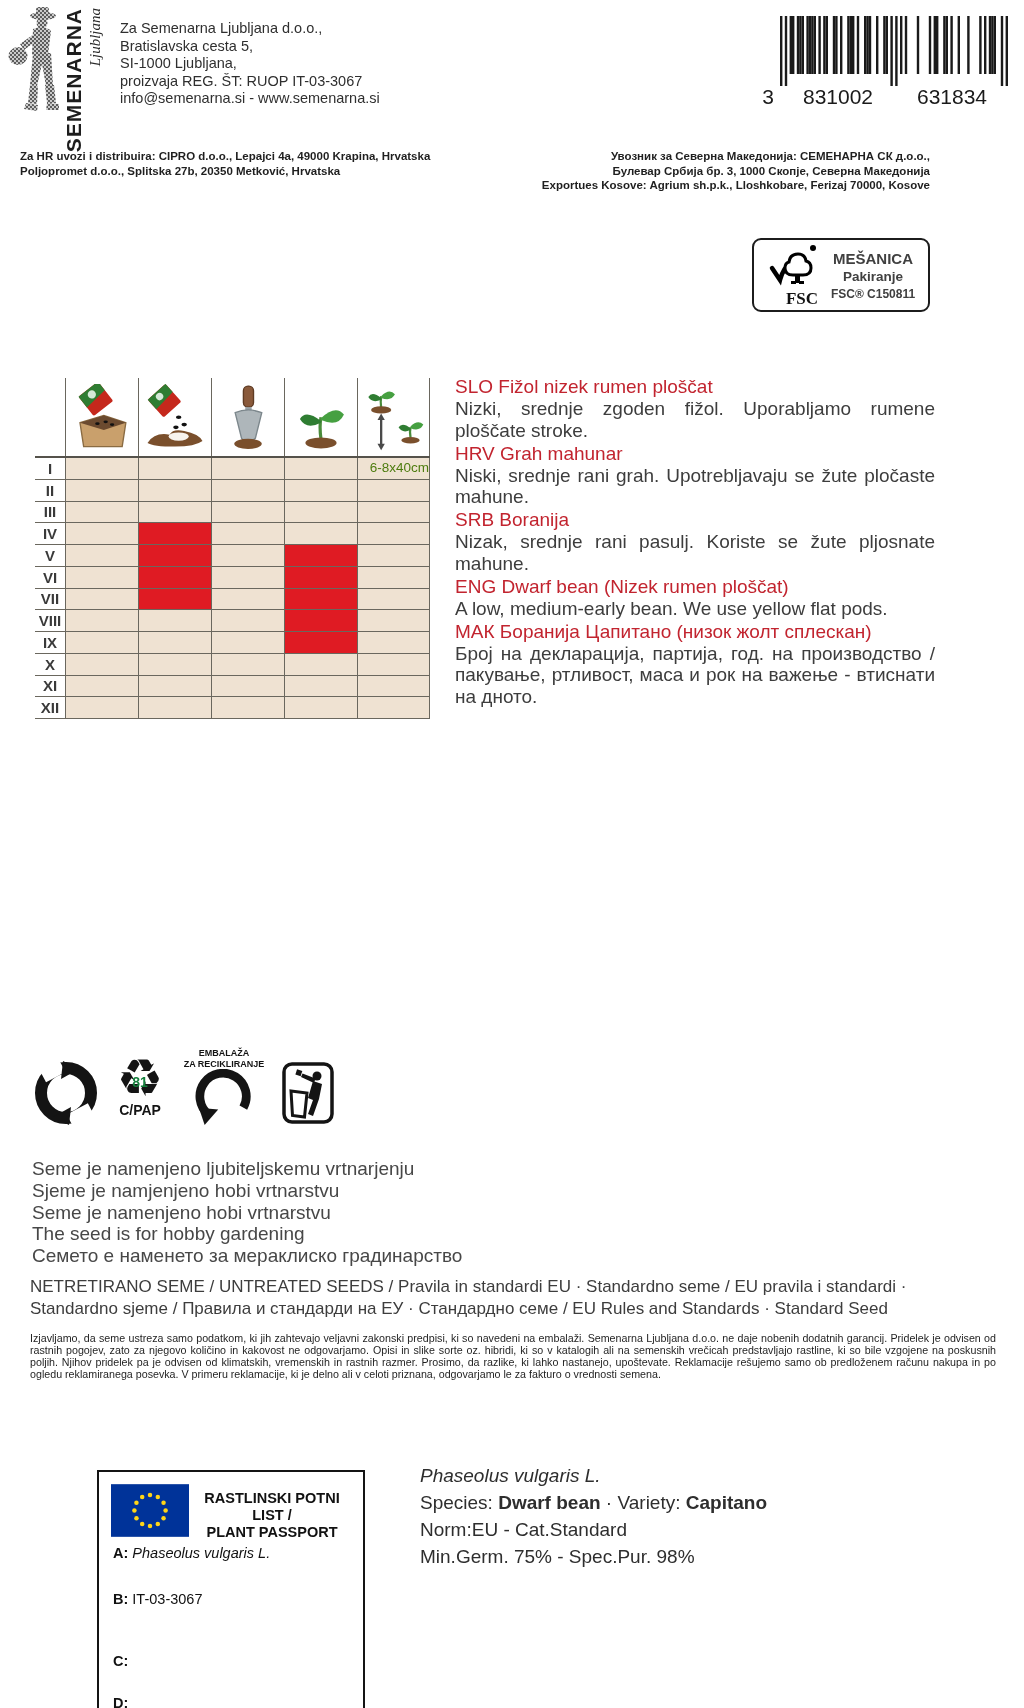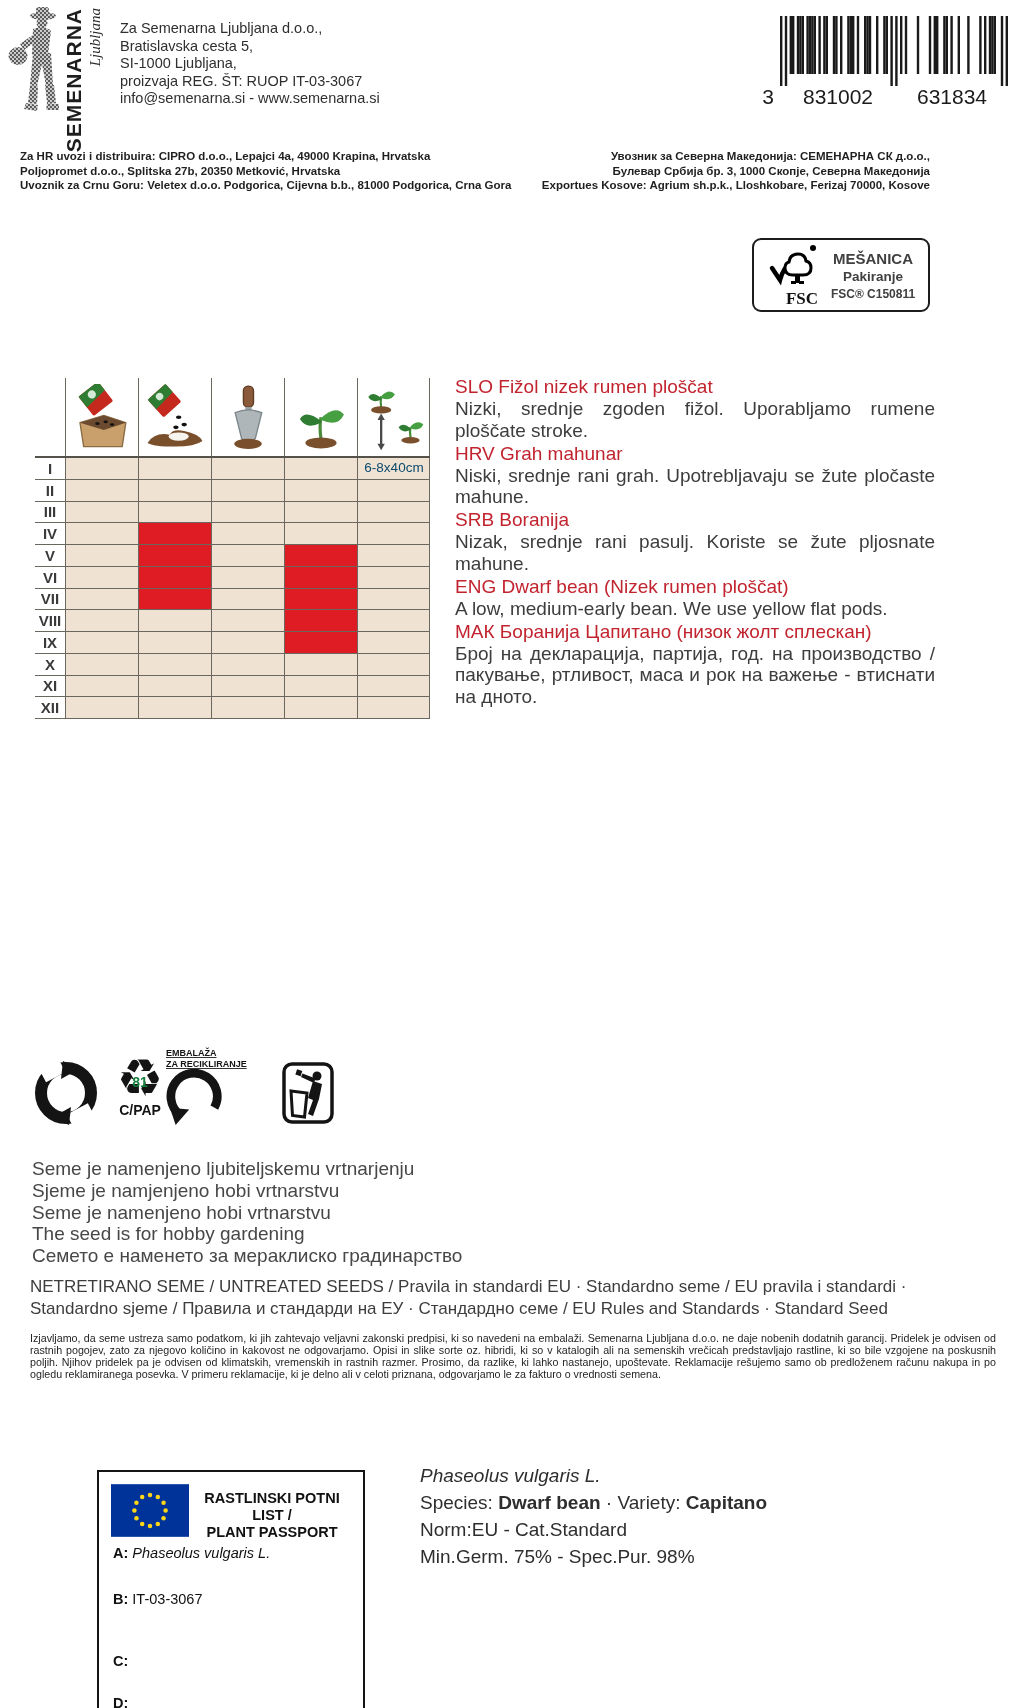--- a/index.html
+++ b/index.html
@@ -39,36 +39,36 @@
   .cal-icons .spacer{border:none;}
   .cal-body{position:relative;height:261px;border-top:2px solid #55524b;}
   .cal-bg{position:absolute;left:30px;right:0;top:0;bottom:0;background:#efe2d2;z-index:0;}
   .cal-bar{position:absolute;z-index:1;}
   .cal-grid{position:absolute;inset:0;display:grid;grid-template-columns:30px repeat(5,73px);
             grid-auto-rows:21.75px;z-index:2;}
   .cal-cell{border-bottom:1px solid #6a675e;box-sizing:border-box;}
   .cal-cell.col{border-left:1px solid #6a675e;}
   .cal-cell.last{border-right:1px solid #6a675e;}
   .cal-rowlabel{font-size:15px;font-weight:bold;color:#3a3a3a;display:flex;align-items:center;justify-content:center;}
-  .spacing-note{position:absolute;z-index:3;left:324px;top:2px;width:70px;text-align:center;
-                font-size:13.5px;color:#0c4a6e;}
+  .spacing-note{position:absolute;z-index:3;left:324px;top:2px;width:70px;text-align:right;
+                font-size:13.5px;color:#4d7c0f;}
 
   
   .desc{position:absolute;left:455px;top:376px;width:492px;font-size:19px;line-height:21.8px;color:#3d3d3d;}
   .desc h3{margin:0;font-size:19px;line-height:22px;color:#c2242f;font-weight:normal;}
   .desc p{margin:0 12px 1px 0;text-align:justify;}
 
   
   .recy{position:absolute;top:1050px;left:30px;height:95px;}
   .green-dot{position:absolute;left:3px;top:10px;}
   .tri-wrap{position:absolute;left:80px;top:0px;width:60px;text-align:center;}
   .tri-glyph{font-size:52px;line-height:56px;color:#141414;font-family:"DejaVu Sans",sans-serif;}
   .tri-num{position:absolute;left:0;top:24px;width:60px;text-align:center;font-size:14px;font-weight:bold;color:#15803d;}
   .tri-label{font-size:14px;font-weight:bold;color:#141414;margin-top:-4px;}
-  .emb-wrap{position:absolute;left:136px;top:-2px;width:96px;text-decoration:underline;}
+  .emb-wrap{position:absolute;left:146px;top:-2px;width:96px;text-align:center;}
   .emb-label{font-size:9px;font-weight:bold;color:#141414;line-height:10.5px;}
   .tidy-wrap{position:absolute;left:252px;top:12px;}
 
   
   .hobby{position:absolute;left:32px;top:1158px;font-size:19px;line-height:21.8px;color:#474747;}
   .standards{position:absolute;left:30px;top:1276px;width:968px;font-size:17px;line-height:21.5px;color:#3d3d3d;}
   .legal{position:absolute;left:30px;top:1332px;width:966px;font-size:10.7px;line-height:12px;
          color:#1f1f1f;text-align:justify;}
 
   
@@ -183,21 +183,20 @@
         </g>
       <text class="barcode-digits" x="44" y="92" text-anchor="end">3</text>
       <text class="barcode-digits" x="108" y="92" text-anchor="middle">831002</text>
       <text class="barcode-digits" x="222" y="92" text-anchor="middle">631834</text>
     </svg>
   </div>
 
   <div class="dist dist-left">
     <div>Za HR uvozi i distribuira: CIPRO d.o.o., Lepajci 4a, 49000 Krapina, Hrvatska</div>
     <div>Poljopromet d.o.o., Splitska 27b, 20350 Metković, Hrvatska</div>
-    <div>Uvoznik za Crnu Goru: Veletex d.o.o. Podgorica, Cijevna b.b., 81000 Podgorica, Crna Gora</div>
   </div>
   <div class="dist dist-right">
     <div>Увозник за Северна Македонија: СЕМЕНАРНА СК д.о.о.,</div>
     <div>Булевар Србија бр. 3, 1000 Скопје, Северна Македонија</div>
     <div>Exportues Kosove: Agrium sh.p.k., Lloshkobare, Ferizaj 70000, Kosove</div>
   </div>
 
   <div class="fsc-box">
     <div class="fsc-left">
       <svg width="52" height="46" viewBox="0 0 52 46">

